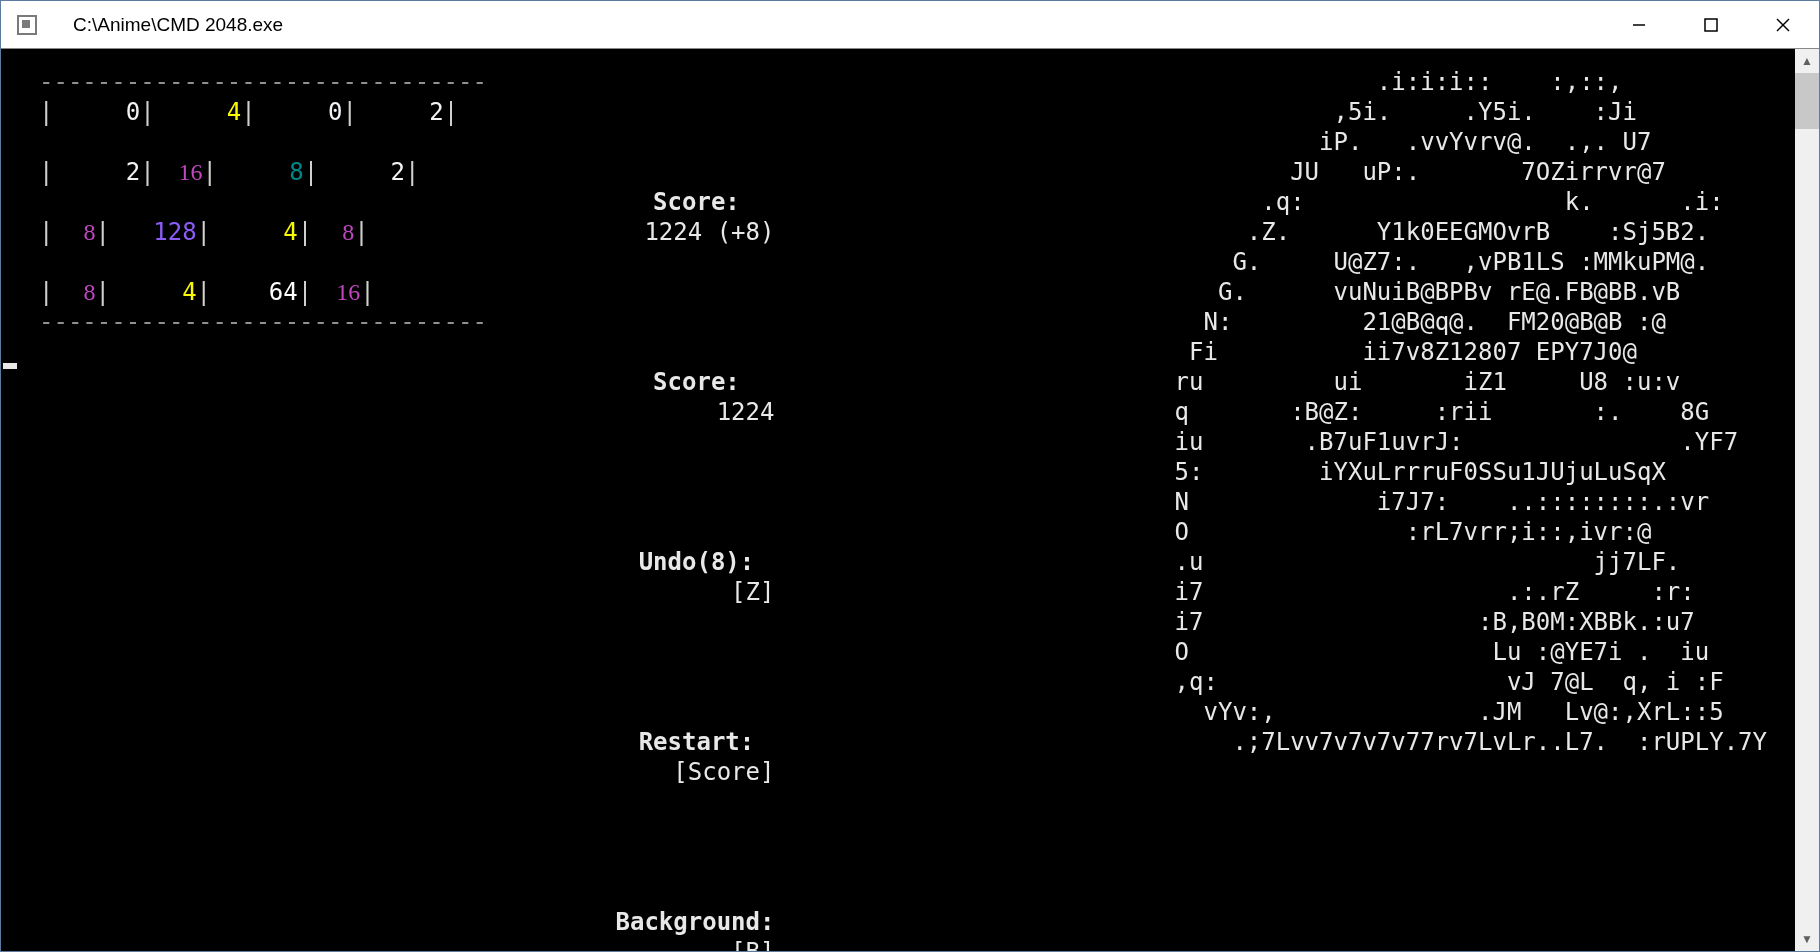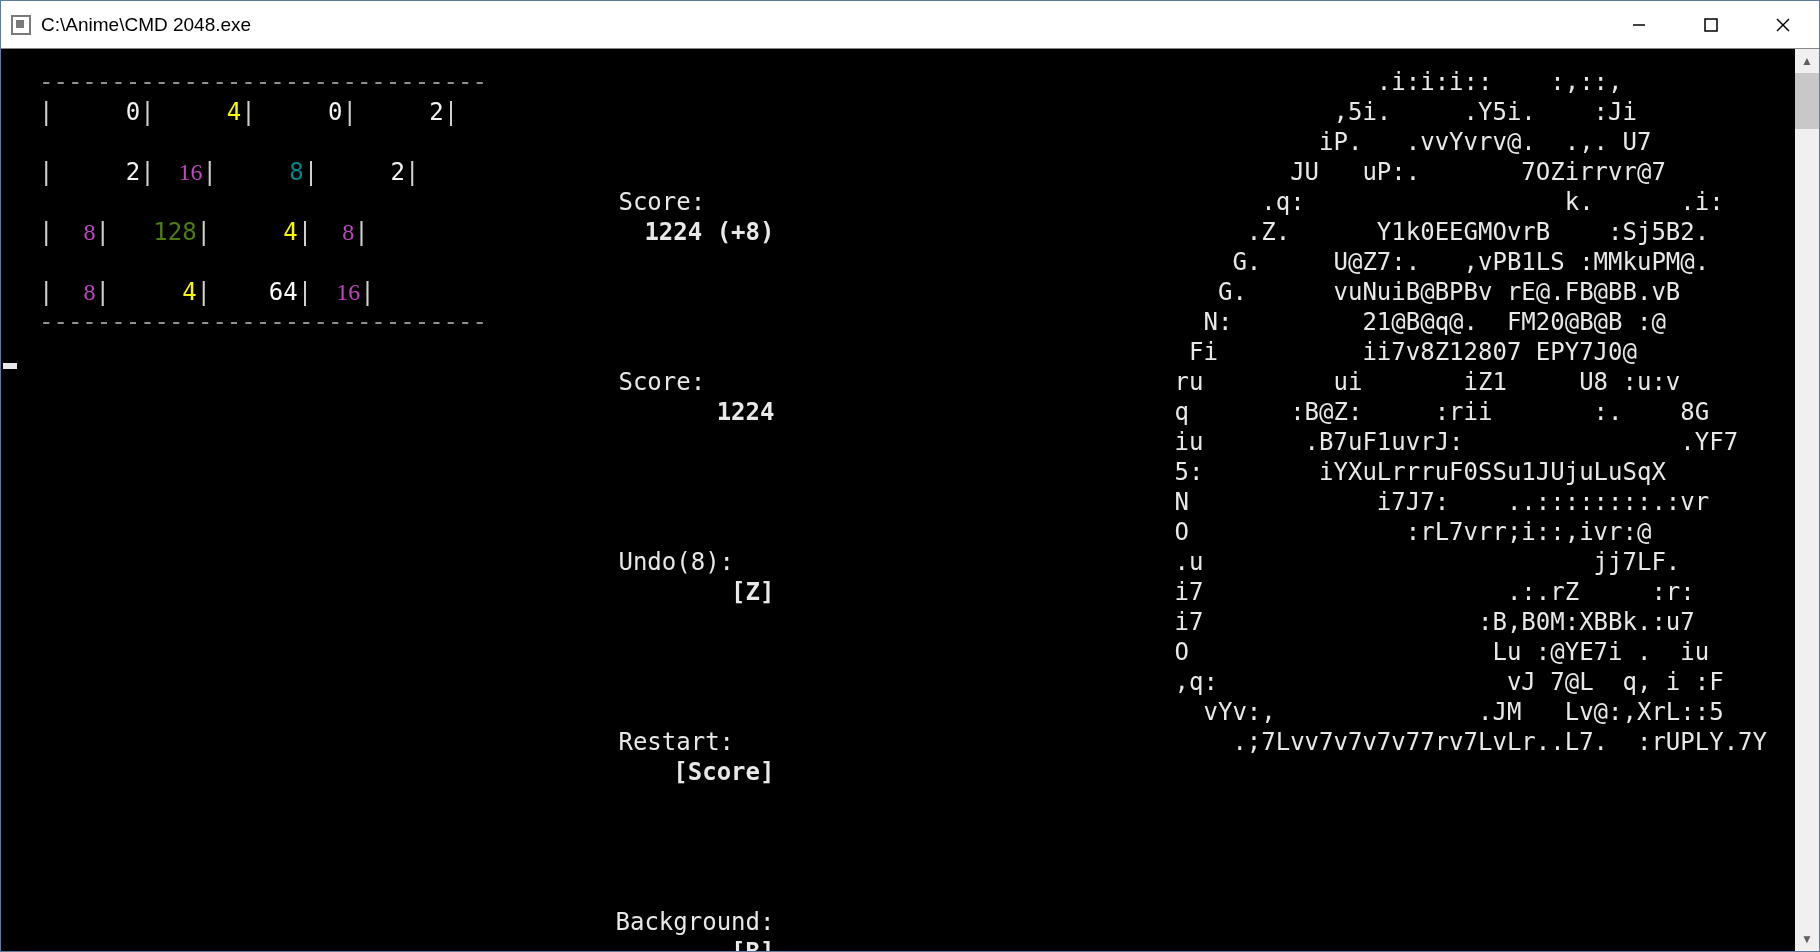--- a/index.html
+++ b/index.html
@@ -17,22 +17,23 @@
     border: 1px solid #5a7ca0;
     display: flex;
     flex-direction: column;
     background: #fff;
   }
   .titlebar {
     height: 48px;
     background: #fff;
     display: flex;
     align-items: center;
-    padding: 0 0 0 10px;
+    padding: 0 0 0 16px;
     border-bottom: 1px solid #888;
+    gap: 26px;
   }
   .app-icon {
     width: 20px;
     height: 20px;
     border: 2px solid #7a7a7a;
     margin-right: 10px;
     position: relative;
     display: inline-block;
   }
   .app-icon::after {
@@ -98,40 +99,40 @@
     top: 24px;
     left: 0;
     width: 24px;
     height: 56px;
     background: #c8c8c8;
   }
   .row { height: 30px; }
   .c-white   { color: #f2f2f2; }
   .c-yellow  { color: #f9f900; }
   .c-magenta { color: #c147c1; font-family: Liberation Serif, serif; }
-  .c-green   { color: #4d7c0f; }
+  .c-green   { color: #8b5cf6; }
   .c-dkgreen { color: #ffffff; }
   .c-dkcyan  { color: #008888; }
   .c-grid    { color: #909090; }
   .pipe { color: #d0d0cc; }
 
   .grid {
     position: absolute;
     left: 38px;
     top: 18px;
   }
   .info {
     position: absolute;
     left: 470px;
     top: 48px;
     text-align: right;
   }
   .info .r { display: block; height: 30px; }
-  .info .lab { display: inline-block; min-width: 156px; text-align: left; }
-  .info .val { display: inline-block; margin-left: 15px; text-align: center; font-weight: bold; }
+  .info .lab { display: inline-block; min-width: 156px; text-align: center; font-weight: bold; }
+  .info .val { display: inline-block; margin-left: 15px; text-align: center; }
   .art {
     position: absolute;
     right: 28px;
     top: 18px;
     text-align: left;
     color: #e8e8e8;
     margin-left: 35px;
   }
   .cursor {
     position: absolute;

